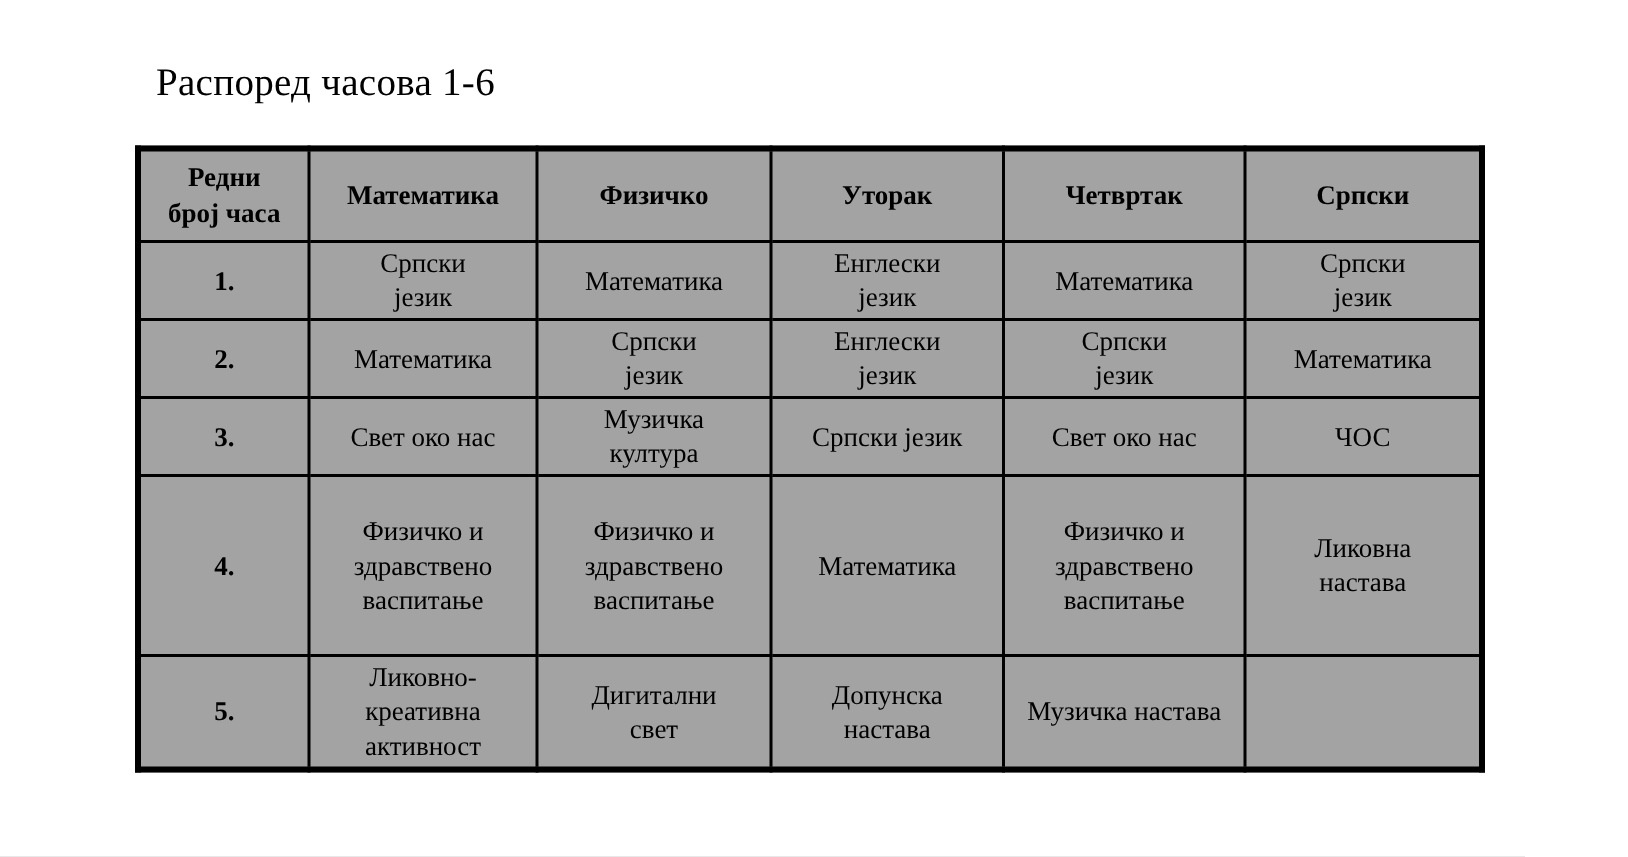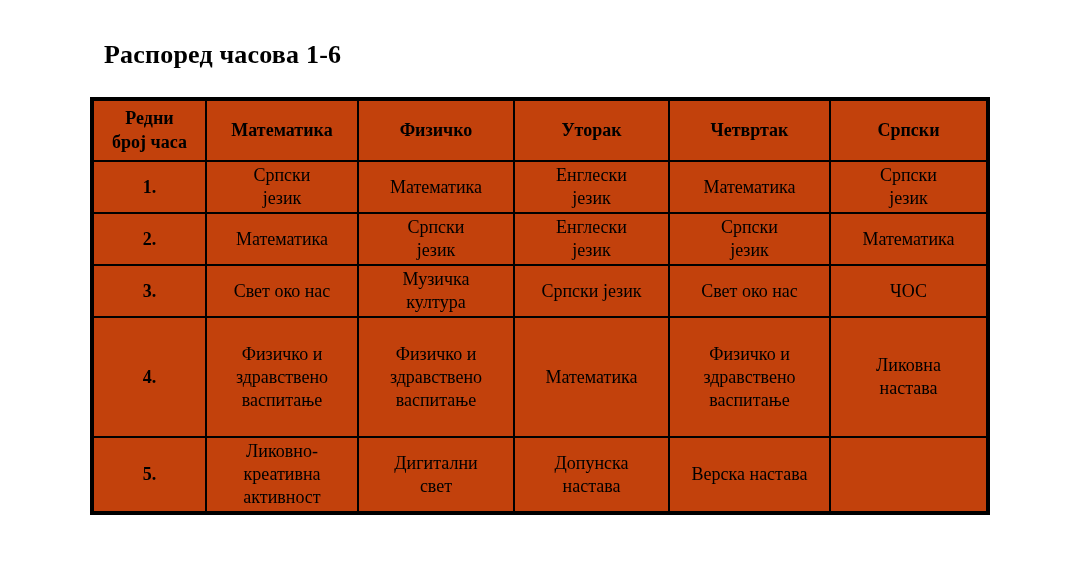--- a/index.html
+++ b/index.html
@@ -13,32 +13,32 @@
     height: 571px;
     font-family: "Liberation Serif", serif;
     color: #000000;
     overflow: hidden;
   }
   .doc-title {
     position: absolute;
     left: 104px;
     top: 40px;
     font-size: 26px;
-    font-weight: bold;
+    font-weight: normal;
     letter-spacing: 0.2px;
     white-space: nowrap;
   }
   table.schedule {
     position: absolute;
     left: 90px;
     top: 97px;
     border-collapse: collapse;
     table-layout: fixed;
     border: 4px solid #000000;
-    background: #c2410c;
+    background: #a3a3a3;
   }
   table.schedule th,
   table.schedule td {
     border: 2px solid #000000;
     text-align: center;
     vertical-align: middle;
     white-space: pre-line;
     padding: 2px 6px;
     font-size: 18px;
     line-height: 1.28;
@@ -135,17 +135,17 @@
     </tr>
     <tr class="r-5">
       <td class="num-cell">5.</td>
       <td>Ликовно-
 креативна
 активност</td>
       <td>Дигитални
 свет</td>
       <td>Допунска
 настава</td>
-      <td>Верска настава</td>
+      <td>Музичка настава</td>
       <td></td>
     </tr>
   </tbody>
 </table>
 
 </body></html>

